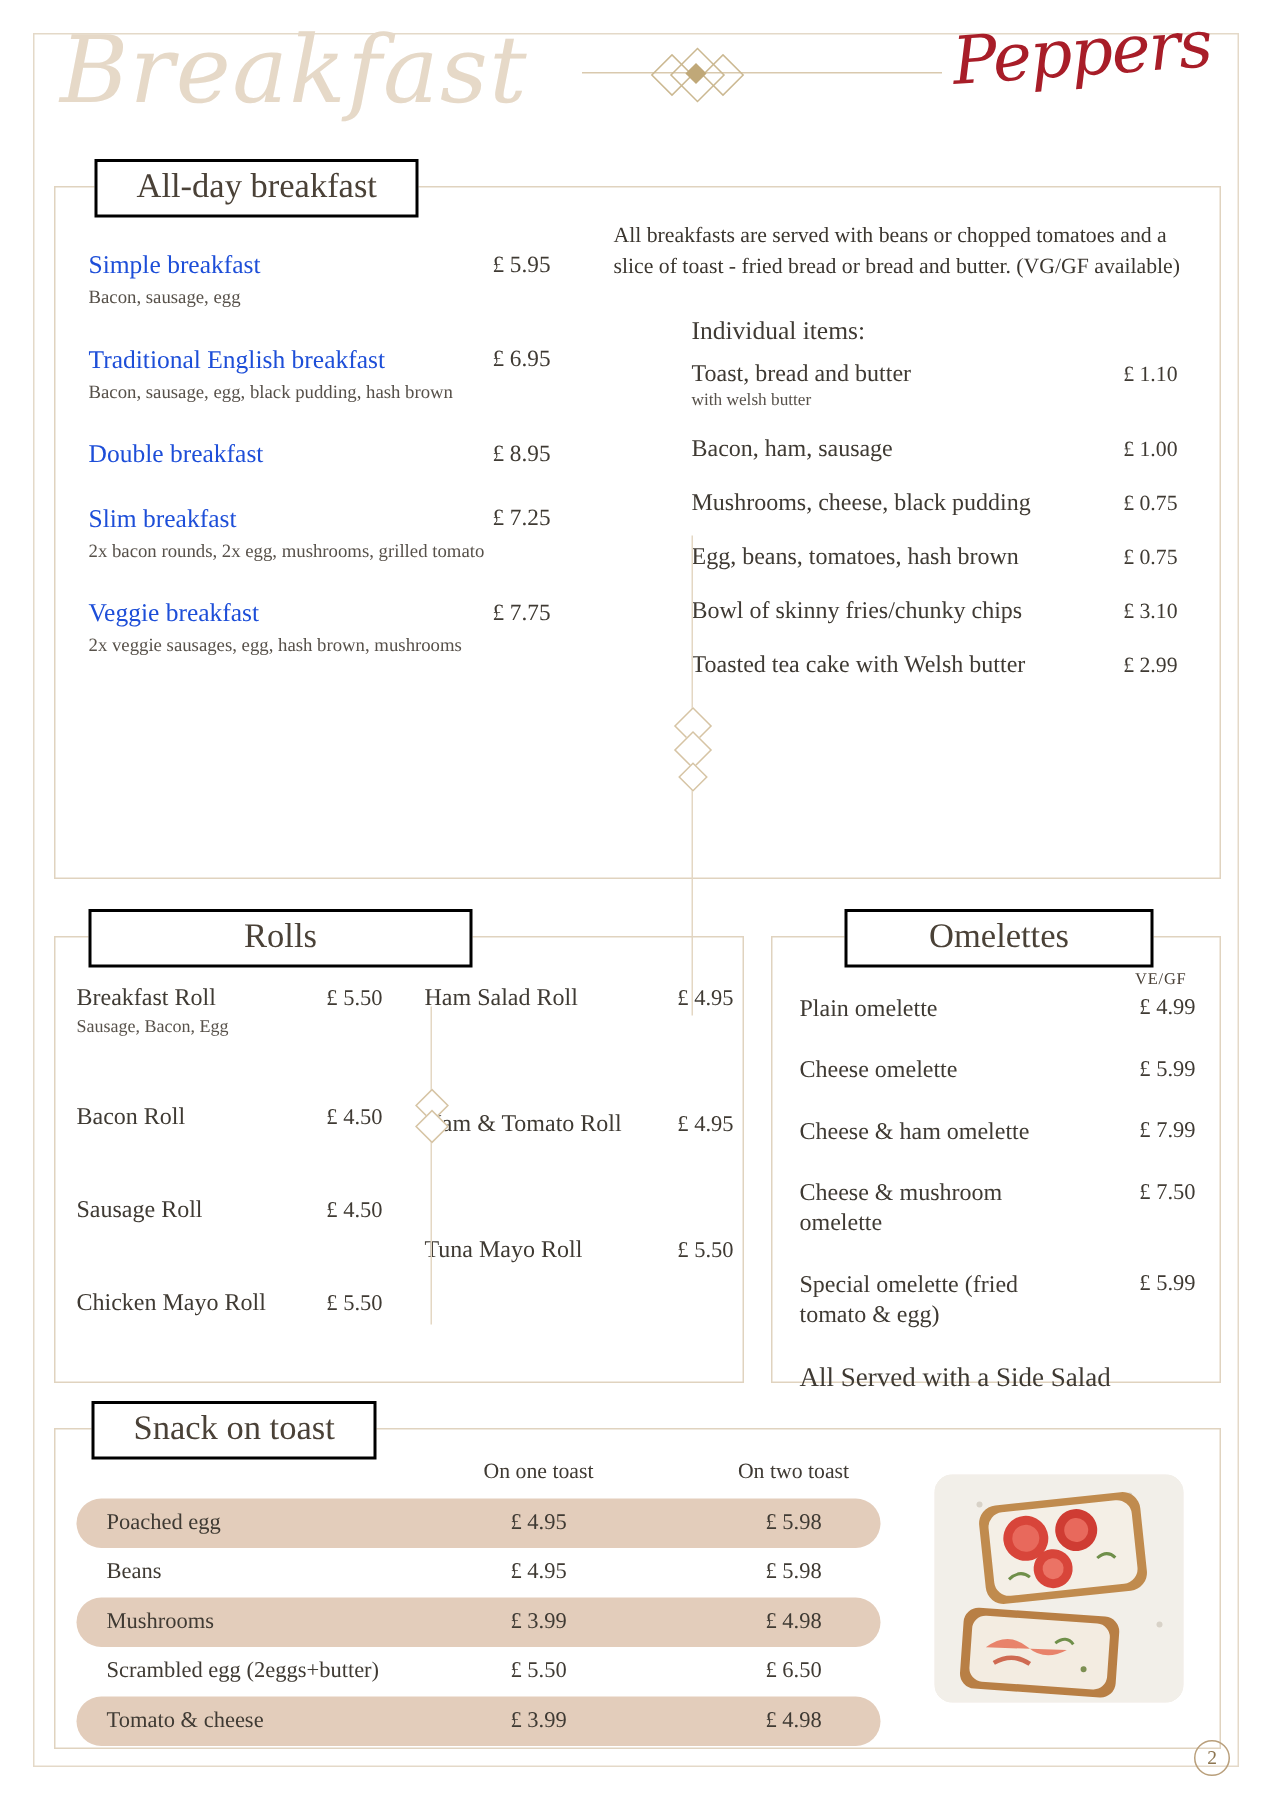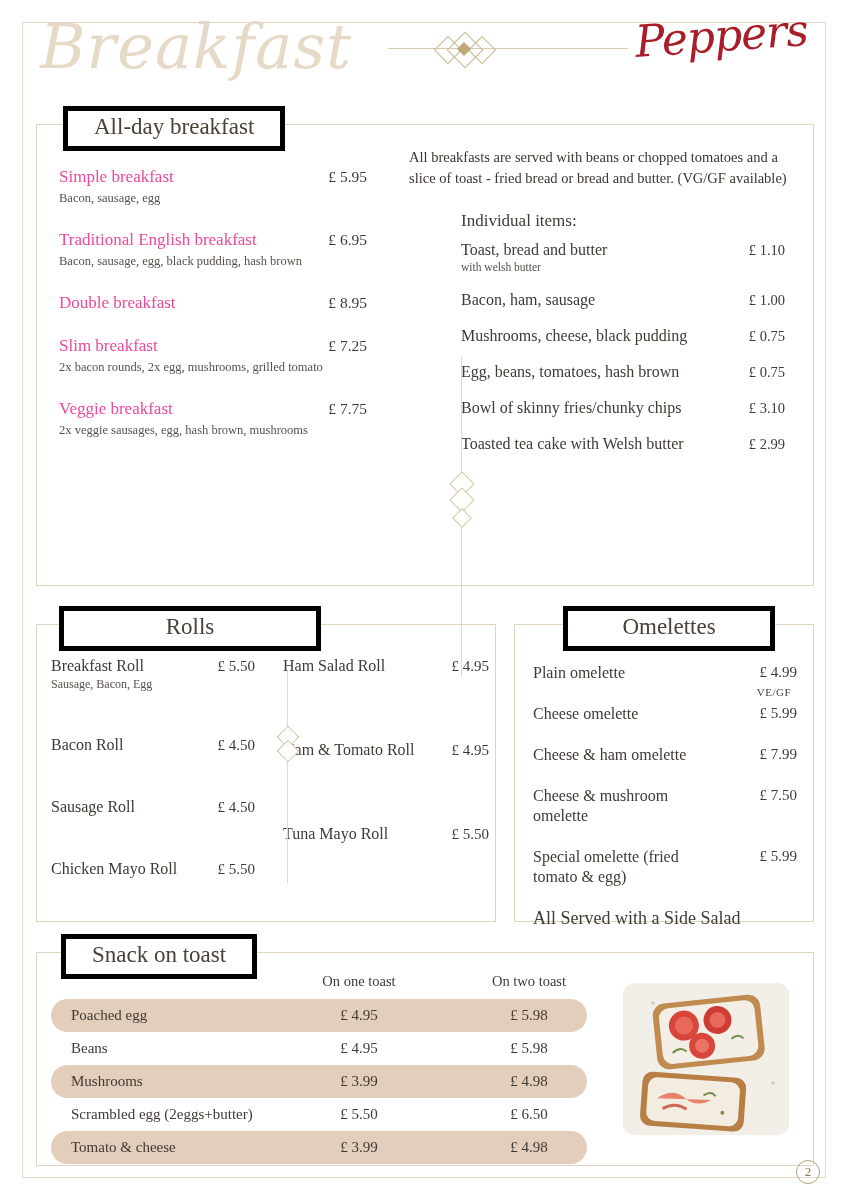--- a/index.html
+++ b/index.html
@@ -91,41 +91,41 @@
 
   
   .panel {
     position: absolute;
     border: 1px solid #e0d3bf;
   }
   .panel-title {
     position: absolute;
     top: -19px;
     background: #ffffff;
-    border: 5px solid #000000;
+    border: 2px solid #000000;
     padding: 3px 26px 6px;
     font-size: 23px;
     color: #4a4137;
     white-space: nowrap;
   }
 
   
   #allday { left: 36px; top: 124px; width: 776px; height: 460px; }
   #allday .panel-title { left: 26px; }
 
   .ad-left  { position: absolute; left: 22px; top: 42px; width: 330px; }
   .ad-right { position: absolute; left: 372px; top: 22px; width: 382px; }
 
   .item-row {
     position: relative;
     margin-bottom: 3px;
   }
   .item-name {
     font-size: 17px;
-    color: #ec4899;
+    color: #1d4ed8;
     display: inline-block;
   }
   .item-price {
     position: absolute;
     right: 22px;
     top: 1px;
     font-size: 15.5px;
     color: #3f3a33;
   }
   .item-desc {
@@ -181,21 +181,20 @@
   
   #omelettes { left: 514px; top: 624px; width: 298px; height: 296px; }
   #omelettes .panel-title { left: 48px; width: 202px; text-align: center; padding-left: 0; padding-right: 0; }
   .vegf {
     position: absolute;
     right: 22px;
     top: 22px;
     font-size: 11px;
     letter-spacing: .5px;
     color: #4a4137;
-    margin-top: 39px;
   }
   .om-list { position: absolute; left: 18px; top: 38px; right: 10px; }
   .om-row { position: relative; margin-bottom: 21px; }
   .om-name { font-size: 16px; color: #3f3a33; width: 190px; line-height: 1.25; }
   .om-price { position: absolute; right: 6px; top: 1px; font-size: 15px; color: #3f3a33; }
   .om-foot { text-align: left; font-size: 18px; color: #3f3a33; margin-top: 2px; }
 
   
   #snack { left: 36px; top: 952px; width: 776px; height: 212px; }
   #snack .panel-title { left: 24px; }

